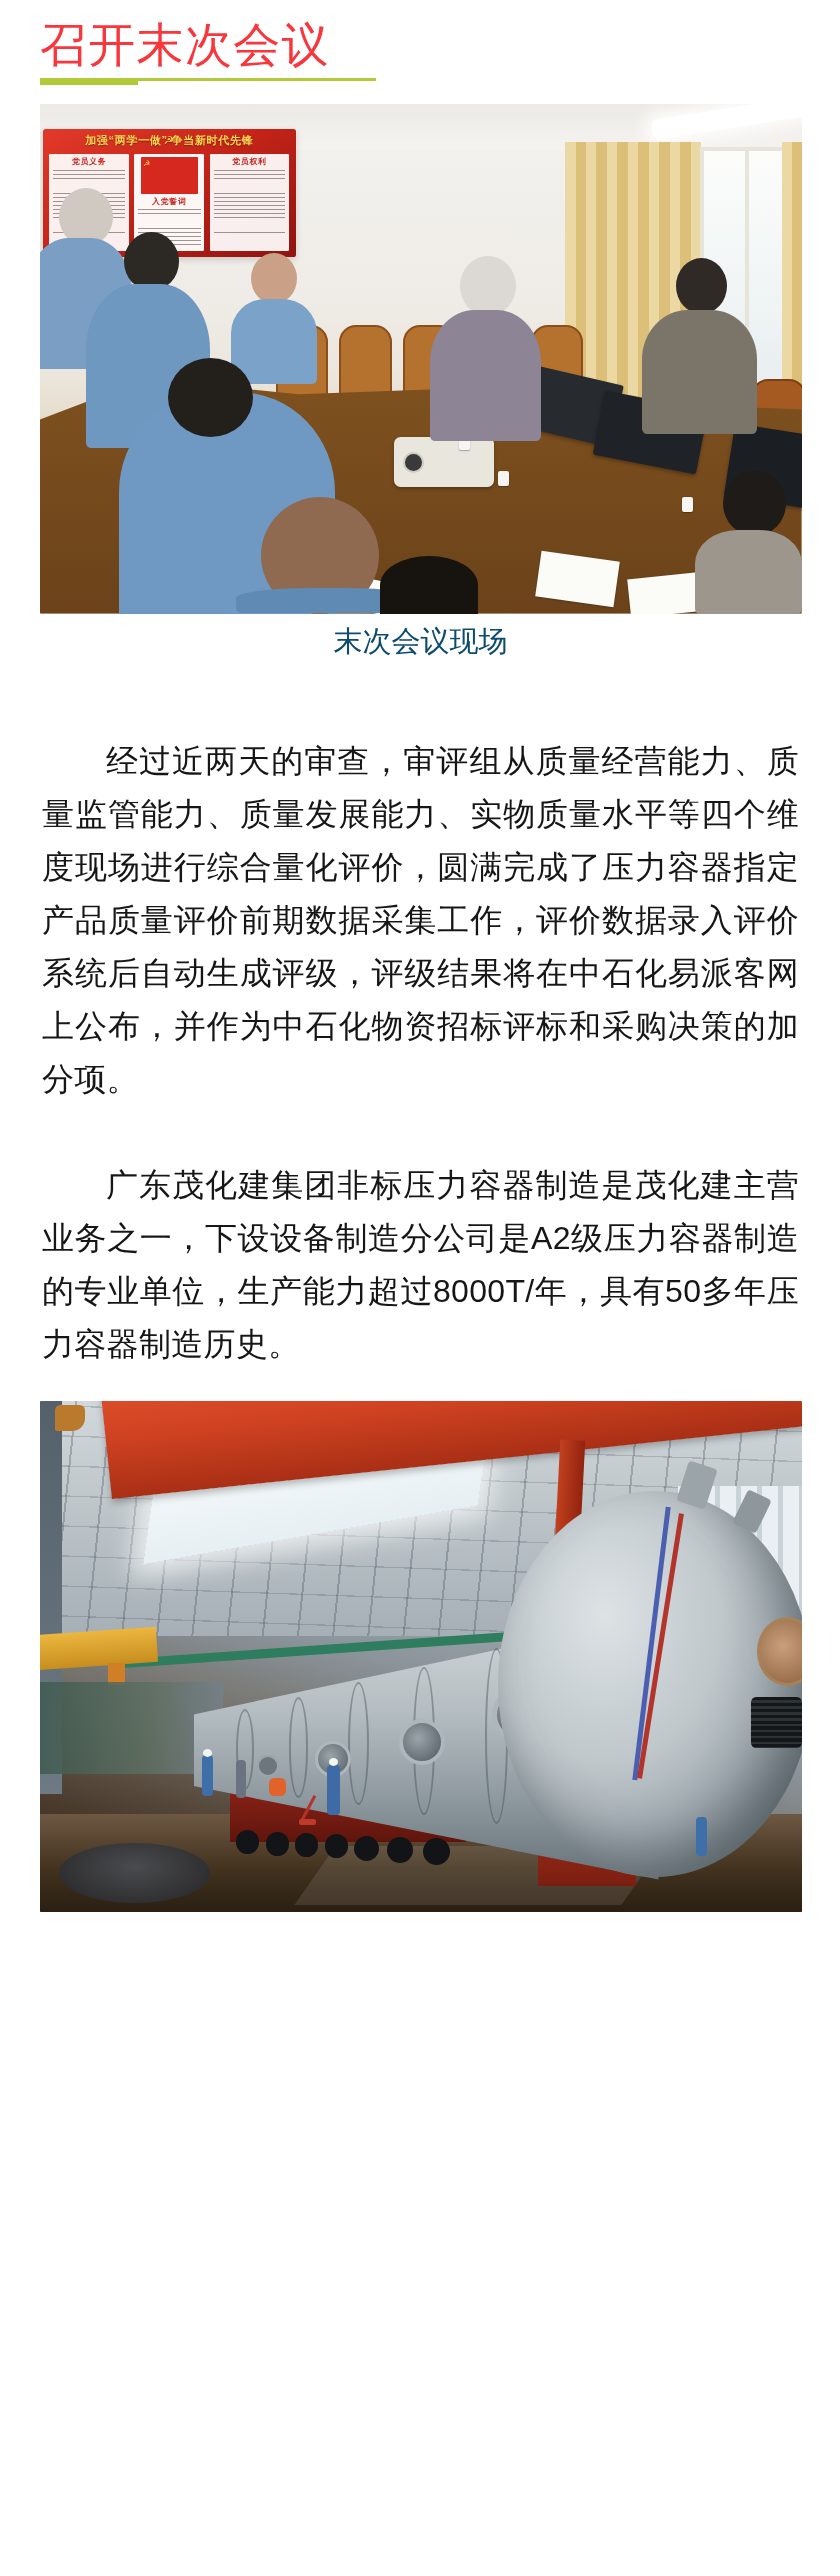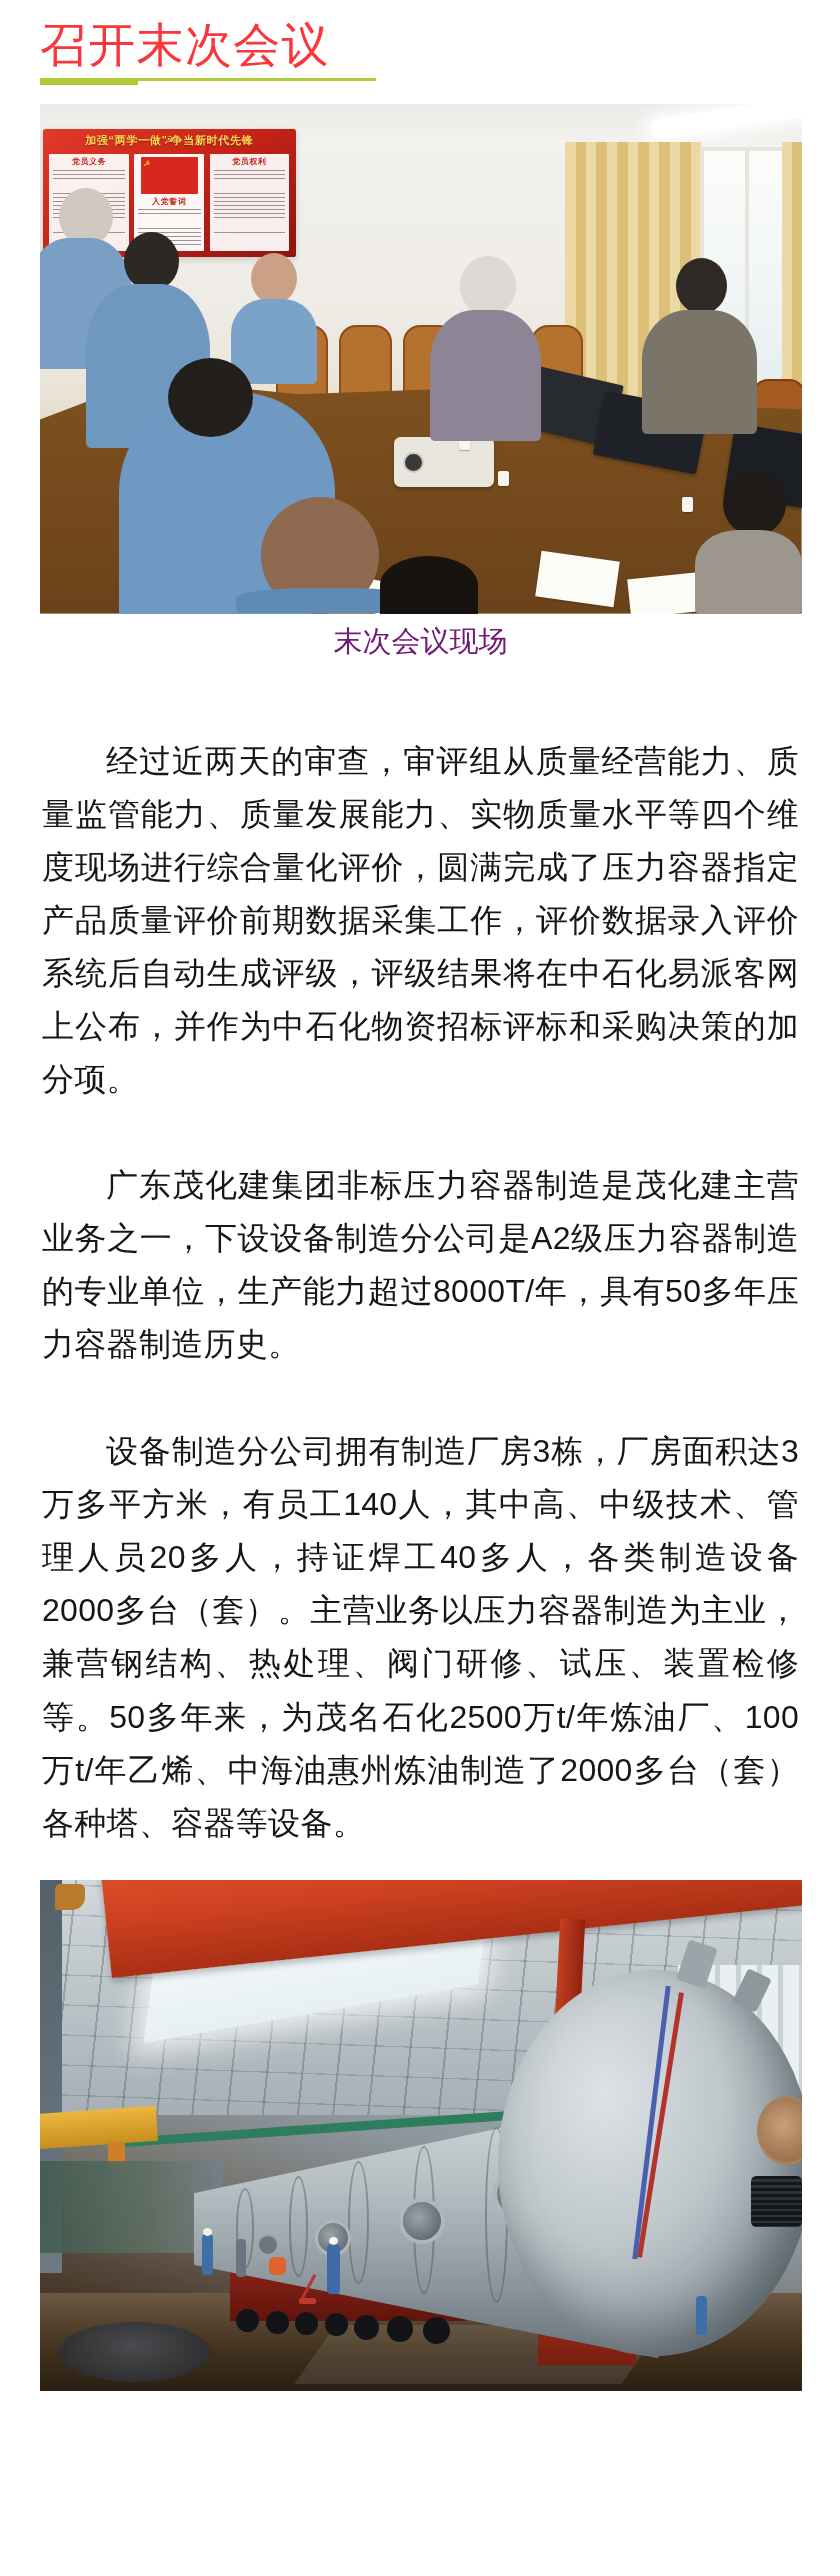--- a/index.html
+++ b/index.html
@@ -4,21 +4,21 @@
 <style>
   html,body{margin:0;padding:0;background:#ffffff;}
   body{width:841px;font-family:"Liberation Sans","DejaVu Sans",sans-serif;}
   .page{position:relative;width:841px;height:2576px;background:#fff;overflow:hidden;}
 
   
   .title{margin:19.6px 0 0 40px;font-size:47px;line-height:50px;color:#f8363c;font-weight:400;letter-spacing:1.3px;}
   .underline{position:relative;margin:8.5px 0 0 40px;width:336px;height:7.2px;}
   .underline .thin{position:absolute;left:0;top:0;width:336px;height:2.6px;background:#b2ca37;}
   .underline .thick{position:absolute;left:0;top:0;width:98px;height:7.2px;background:#b2ca37;}
-  .caption{margin:9.2px 0 0 0;text-align:center;font-size:29px;line-height:37px;color:#701a75;}
+  .caption{margin:9.2px 0 0 0;text-align:center;font-size:29px;line-height:37px;color:#0c4a6e;}
   .article{margin:0 42px;}
   .para{font-size:32px;line-height:1.66;color:#161616;text-align:justify;text-indent:2em;margin:0;letter-spacing:0.3px;}
   .para1{margin-top:75px;}
   .ext{margin-top:54px;font-size:32px;line-height:1.66;color:#f8363c;text-indent:2em;letter-spacing:0.3px;}
   .para2{margin-top:52px;}
   .para3{margin-top:54px;}
 
   
   .photo{position:relative;width:762px;margin:0 auto;overflow:hidden;border-radius:1.3px;}
   .photo *{position:absolute;}
@@ -166,21 +166,20 @@
     <div class="p1-person">
       <span class="head" style="left:683px;top:367px;width:63px;height:65px;background:#1f1b18;"></span>
       <span class="body" style="left:655px;top:426px;width:107px;height:84px;background:#9d968c;"></span>
     </div>
   </div>
   <div class="caption">末次会议现场</div>
 
   <div class="article">
     <p class="para para1">经过近两天的审查，审评组从质量经营能力、质量监管能力、质量发展能力、实物质量水平等四个维度现场进行综合量化评价，圆满完成了压力容器指定产品质量评价前期数据采集工作，评价数据录入评价系统后自动生成评级，评级结果将在中石化易派客网上公布，并作为中石化物资招标评标和采购决策的加分项。</p>
     <p class="para para2">广东茂化建集团非标压力容器制造是茂化建主营业务之一，下设设备制造分公司是A2级压力容器制造的专业单位，生产能力超过8000T/年，具有50多年压力容器制造历史。</p>
-    <p class="para para3">设备制造分公司拥有制造厂房3栋，厂房面积达3万多平方米，有员工140人，其中高、中级技术、管理人员20多人，持证焊工40多人，各类制造设备2000多台（套）。主营业务以压力容器制造为主业，兼营钢结构、热处理、阀门研修、试压、装置检修等。50多年来，为茂名石化2500万t/年炼油厂、100万t/年乙烯、中海油惠州炼油制造了2000多台（套）各种塔、容器等设备。</p>
   </div>
 
   <div class="photo ph2">
 
     <div style="left:0;top:0;width:100%;height:46%;background:repeating-linear-gradient(96deg,rgba(60,72,82,.30) 0 2px,transparent 2px 35px),repeating-linear-gradient(182deg,rgba(60,72,82,.22) 0 1.3px,transparent 1.3px 30px),linear-gradient(180deg,#d2d8db,#a5afb5);"></div>
     <div style="left:111px;top:-13px;width:340px;height:144px;background:linear-gradient(180deg,#ffffff,#e6eff3);transform:rotate(-10deg) skewX(-18deg);box-shadow:0 0 26px 11.8px rgba(255,255,255,.7);"></div>
     <div style="left:0;top:0;width:22px;height:393px;background:linear-gradient(180deg,#55616a,#6d7a83);"></div>
     <div style="left:15.7px;top:3.9px;width:30px;height:26px;background:#b97a2e;border-radius:5.2px 5.2px 13px 2.6px;"></div>
 
     <div style="left:72px;top:-36px;width:727px;height:134px;background:linear-gradient(180deg,#e65430 0%,#cf4221 55%,#a92f15 100%);transform:rotate(-6deg);transform-origin:left bottom;box-shadow:0 3.9px 7.9px rgba(0,0,0,.25);"></div>

